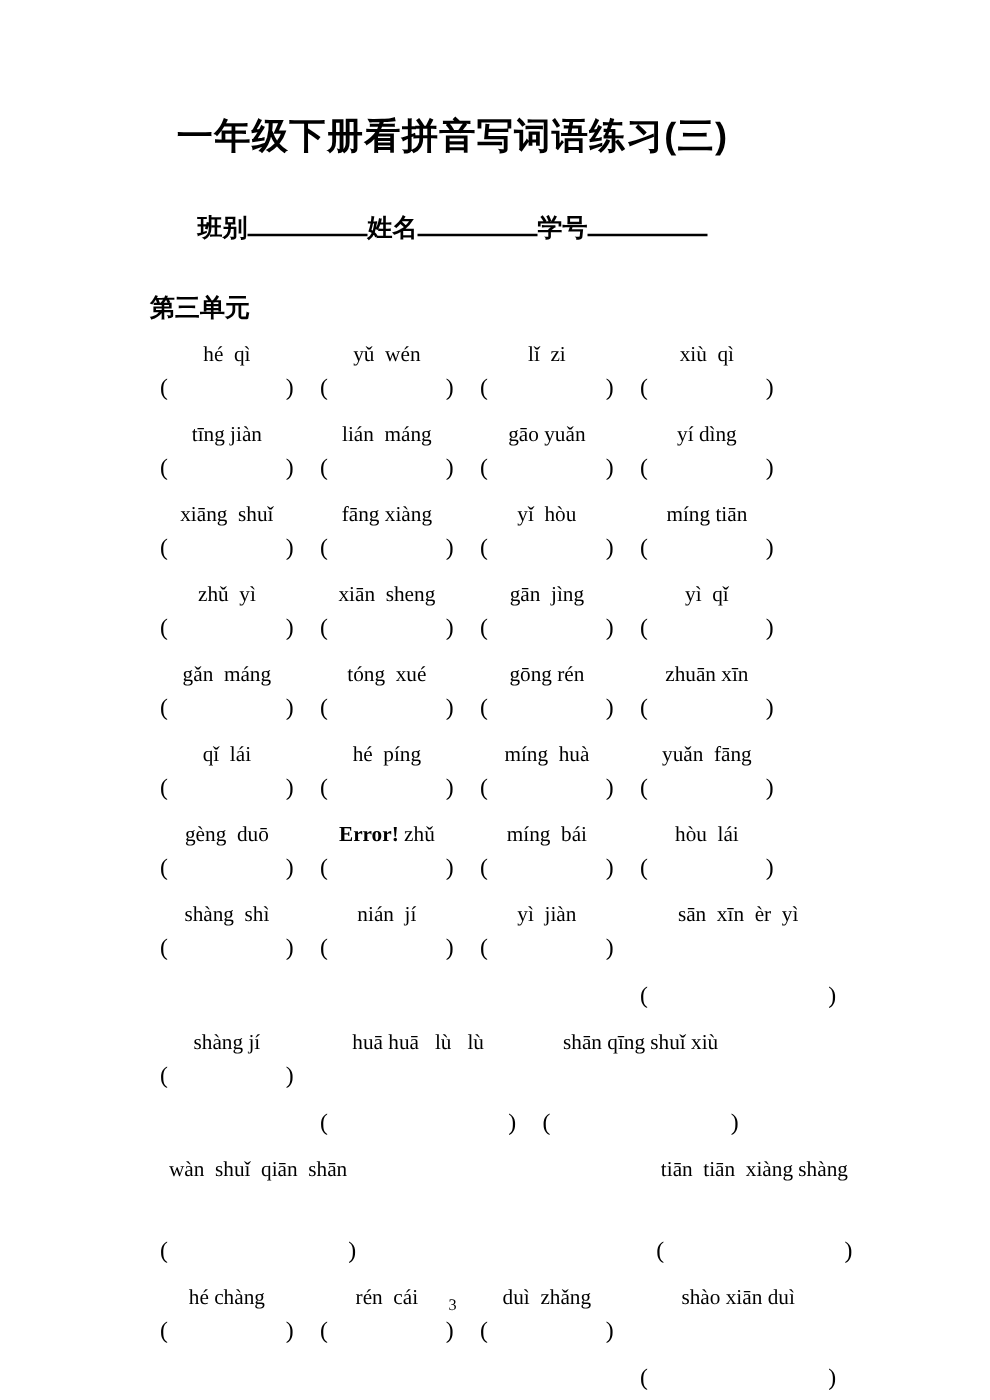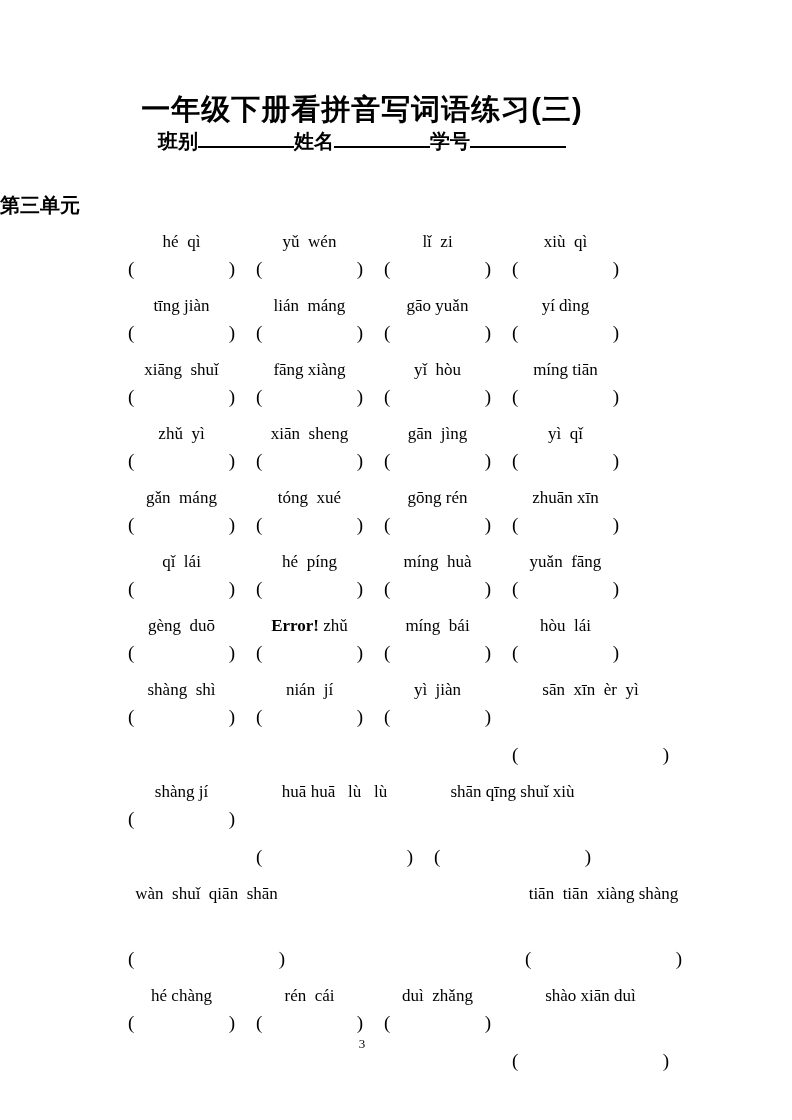--- a/index.html
+++ b/index.html
@@ -15,34 +15,36 @@
   .title {
     padding-top:90px;
     text-align:center;
     font-family:"Liberation Sans","DejaVu Sans",sans-serif;
     font-weight:bold;
     font-size:29px;
     letter-spacing:1px;
     line-height:38px;
   }
   .info {
+    margin-top:42px;
     text-align:center;
     font-family:"Liberation Sans","DejaVu Sans",sans-serif;
     font-weight:bold;
     font-size:20px;
     line-height:26px;
   }
   .blank-line {
     display:inline-block;
     width:96px;
     height:18px;
     border-bottom:2px solid #000;
   }
   .section {
     margin-top:38px;
+    margin-left:120px;
     font-family:"Liberation Sans","DejaVu Sans",sans-serif;
     font-weight:bold;
     font-size:20px;
     line-height:26px;
   }
   .rows {
     margin-left:125px;
     margin-top:10px;
     width:560px;
   }

